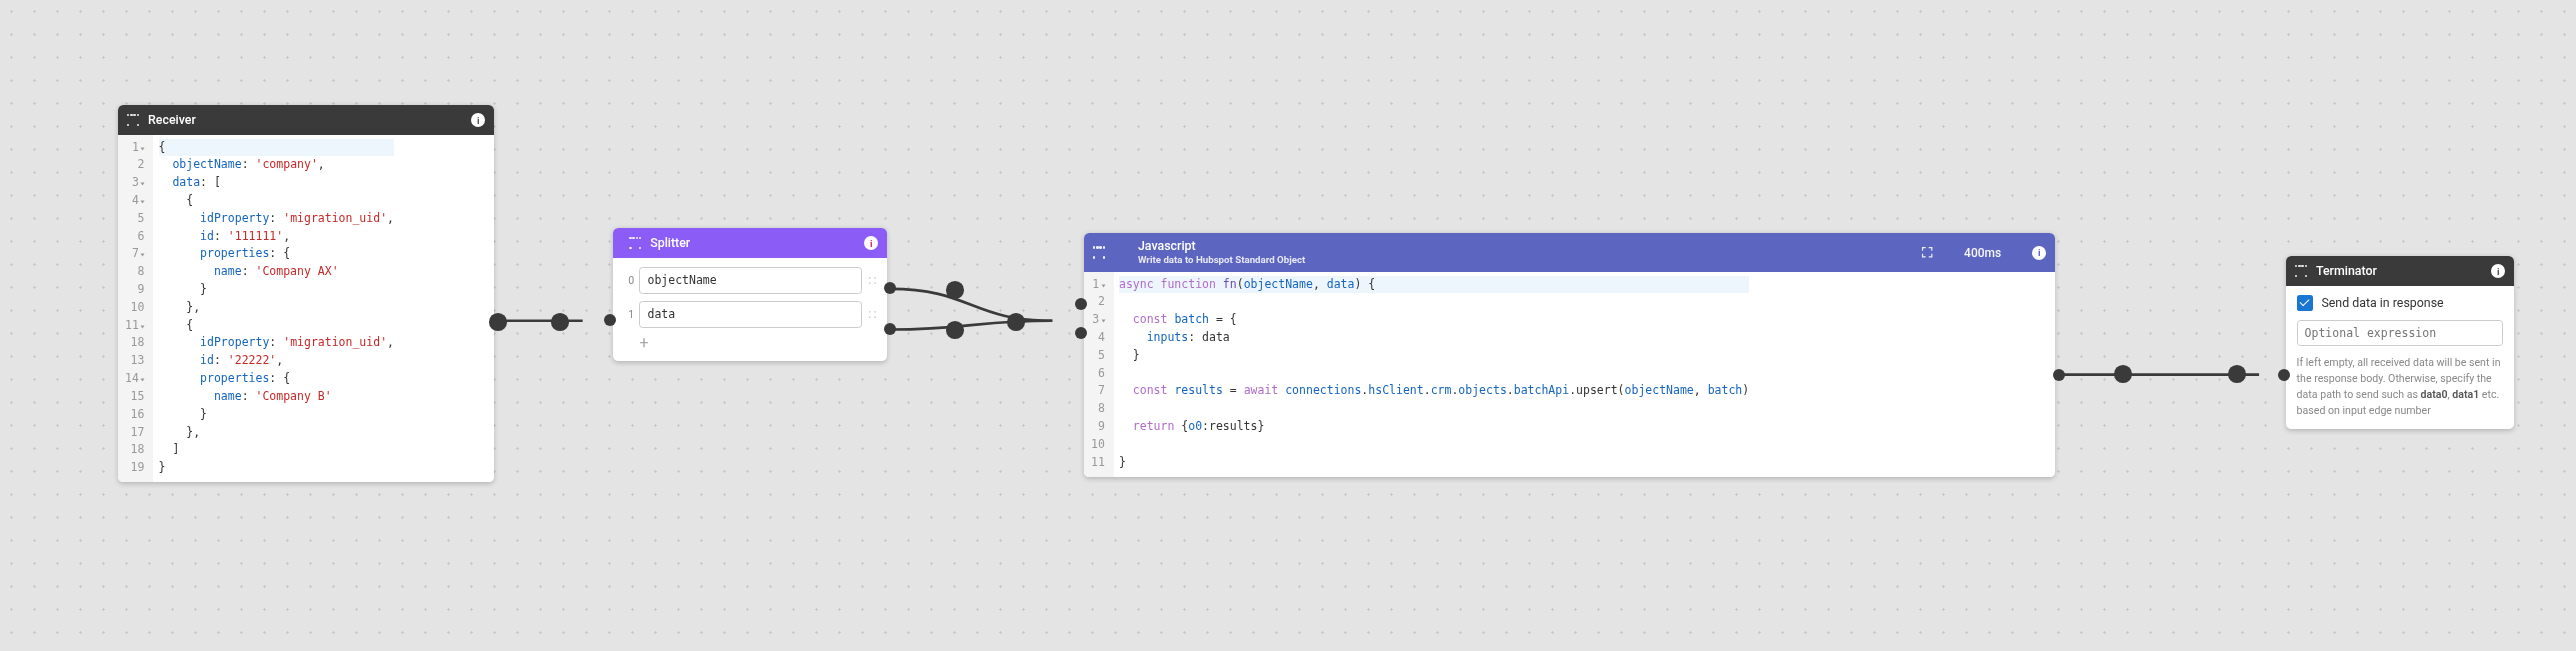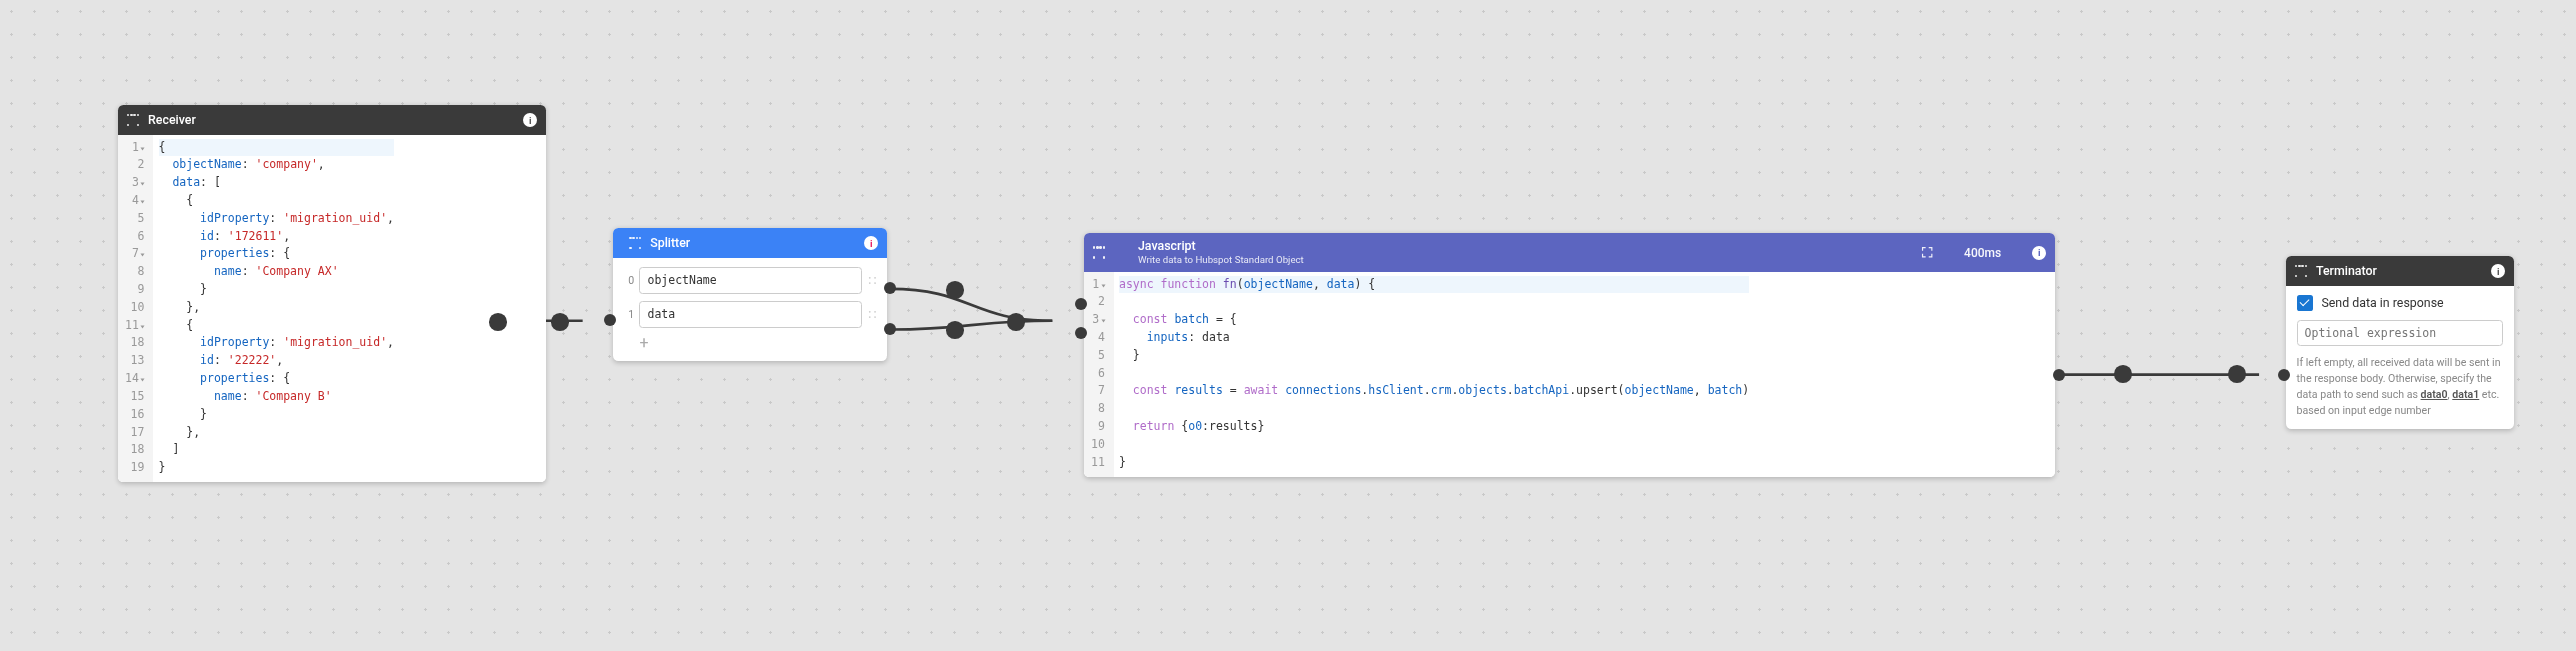--- a/index.html
+++ b/index.html
@@ -3,26 +3,26 @@
 <meta charset="utf-8">
 <style>
   html,body{margin:0;padding:0;width:100%;height:100%;font-family:-apple-system,BlinkMacSystemFont,"Segoe UI",Roboto,Helvetica,Arial,sans-serif;}
   body{background:#e5e5e5;overflow:hidden;}
   .canvas{position:relative;width:2576px;height:652px;background-color:#e4e4e4;
     background-image:radial-gradient(circle,#c9c9c9 1.1px,transparent 1.1px);
     background-size:23px 23px;}
   .node{position:absolute;background:#fff;border-radius:5.3px;box-shadow:0 1.8px 5.3px rgba(0,0,0,.2);}
   .nhdr{display:flex;align-items:center;height:30px;padding:0 8.8px;border-radius:5.3px 5.3px 0 0;color:#fff;font-size:12.4px;font-weight:500;}
   .nhdr.dark{background:#3a3a3a;}
-  .nhdr.pink{background:#3b82f6;padding-left:16px;}
+  .nhdr.pink{background:#8b5cf6;padding-left:16px;}
   .nhdr.purple{background:#5c65c0;height:39px;gap:24px;}
   .nhdr .grip{width:12.4px;height:12.4px;margin-right:8.8px;opacity:.9;display:flex;flex-wrap:wrap;align-content:space-between;justify-content:space-between;}
   .nhdr .grip b{width:2.6px;height:2.6px;background:#fff;border-radius:50%;display:block;}
   .nhdr .ttl{flex:1;line-height:1.1;}
-  .nhdr .sub{display:block;font-size:9.7px;font-weight:400;opacity:.85;margin-top:1.8px;}
+  .nhdr .sub{display:block;font-size:9.7px;font-weight:700;opacity:.85;margin-top:1.8px;}
   .nhdr .info{width:14px;height:14px;border-radius:50%;background:#fff;color:#555;font-size:9.7px;font-weight:bold;display:flex;align-items:center;justify-content:center;margin-left:7px;}
   .nhdr.purple .info{color:#5c65c0;}
   .nhdr.pink .info{color:#e91e63;}
   .badge{font-size:12px;margin-right:0;opacity:.95;}
   .expand{width:12.4px;height:12.4px;margin-right:7px;opacity:.9;}
   .code{display:flex;font-family:Menlo,Consolas,monospace;font-size:11.5px;line-height:1.55;background:#fff;border-radius:0 0 5.3px 5.3px;}
   .gut{background:#f4f4f4;color:#999;text-align:right;padding:3.5px 5.3px 5.3px 3.5px;user-select:none;border-radius:0 0 0 5.3px;}
   .gut div{padding:0 3.5px;}
   .gut .fold::after{content:"";display:inline-block;border-left:3.5px solid #999;border-top:2.6px solid transparent;border-bottom:2.6px solid transparent;transform:rotate(90deg);margin-left:2.6px;}
   .src{padding:3.5px 8.8px 5.3px 5.3px;white-space:pre;color:#333;overflow:hidden;}
@@ -32,38 +32,38 @@
   .row{display:flex;align-items:center;margin-bottom:7px;}
   .row .idx{width:10.6px;font-size:10.6px;color:#888;margin-right:5.3px;text-align:right;}
   .row input{flex:1;height:25px;border:0.9px solid #ccc;border-radius:3.5px;padding:0 7px;font-family:Menlo,Consolas,monospace;font-size:11.5px;color:#333;}
   .row .mini{width:8.8px;height:8.8px;margin-left:5.3px;opacity:.5;}
   .add{color:#aaa;font-size:16px;line-height:1;padding-left:16px;cursor:pointer;}
   .chk{display:flex;align-items:center;font-size:12.4px;color:#333;margin-bottom:8.8px;}
   .chk .box{width:16px;height:16px;border-radius:2.6px;background:#1976d2;margin-right:8.8px;display:flex;align-items:center;justify-content:center;}
   .chk .box::after{content:"";width:4.4px;height:8px;border:solid #fff;border-width:0 1.8px 1.8px 0;transform:rotate(45deg);margin-top:-1.8px;}
   .tin{width:100%;height:26.5px;border:0.9px solid #ccc;border-radius:3.5px;padding:0 7px;font-family:Menlo,Consolas,monospace;font-size:11.5px;box-sizing:border-box;}
   .help{font-size:10.6px;color:#888;line-height:1.5;margin-top:8.8px;}
-  .help b{color:#555;font-weight:600;text-decoration:underline;}
+  .help b{color:#555;font-weight:600;}
   .port{position:absolute;width:17.7px;height:17.7px;background:#3a3a3a;border-radius:50%;}
   .port.sm{width:12.4px;height:12.4px;}
   svg.wires{position:absolute;top:0;left:0;width:100%;height:100%;pointer-events:none;}
   svg.wires path{stroke:#3a3a3a;stroke-width:3;fill:none;}
 </style>
 </head>
 <body>
 <div class="canvas">
 
 <svg class="wires" viewBox="0 0 2918 738" width="2576" height="652">
   <path d="M560,363 C610,363 610,363 660,363"></path>
   <path d="M1008,327 C1100,327 1100,363 1192,363"></path>
   <path d="M1008,373 C1100,373 1100,363 1192,363"></path>
   <path d="M2334,424 C2450,424 2450,424 2559,424"></path>
 </svg>
 
-<div class="node" style="left:118px;top:105px;width:428px;">
+<div class="node" style="left:118px;top:105px;width:376px;">
   <div class="nhdr dark">
     <span class="grip">
           <b></b>
           <b></b>
           <b></b>
           <b></b>
           <b></b>
           <b></b>
         </span>
     <span class="ttl">Receiver</span>
@@ -89,21 +89,21 @@
           <div>16</div>
           <div>17</div>
           <div>18</div>
           <div>19</div>
     </div>
     <div class="src" id="recv-src"><span class="hl">{</span>
   <span class="v">objectName</span>: <span class="s">'company'</span>,
   <span class="v">data</span>: [
     {
       <span class="v">idProperty</span>: <span class="s">'migration_uid'</span>,
-      <span class="v">id</span>: <span class="s">'172611'</span>,
+      <span class="v">id</span>: <span class="s">'111111'</span>,
       <span class="v">properties</span>: {
         <span class="v">name</span>: <span class="s">'Company AX'</span>
       }
     },
     {
       <span class="v">idProperty</span>: <span class="s">'migration_uid'</span>,
       <span class="v">id</span>: <span class="s">'22222'</span>,
       <span class="v">properties</span>: {
         <span class="v">name</span>: <span class="s">'Company B'</span>
       }

